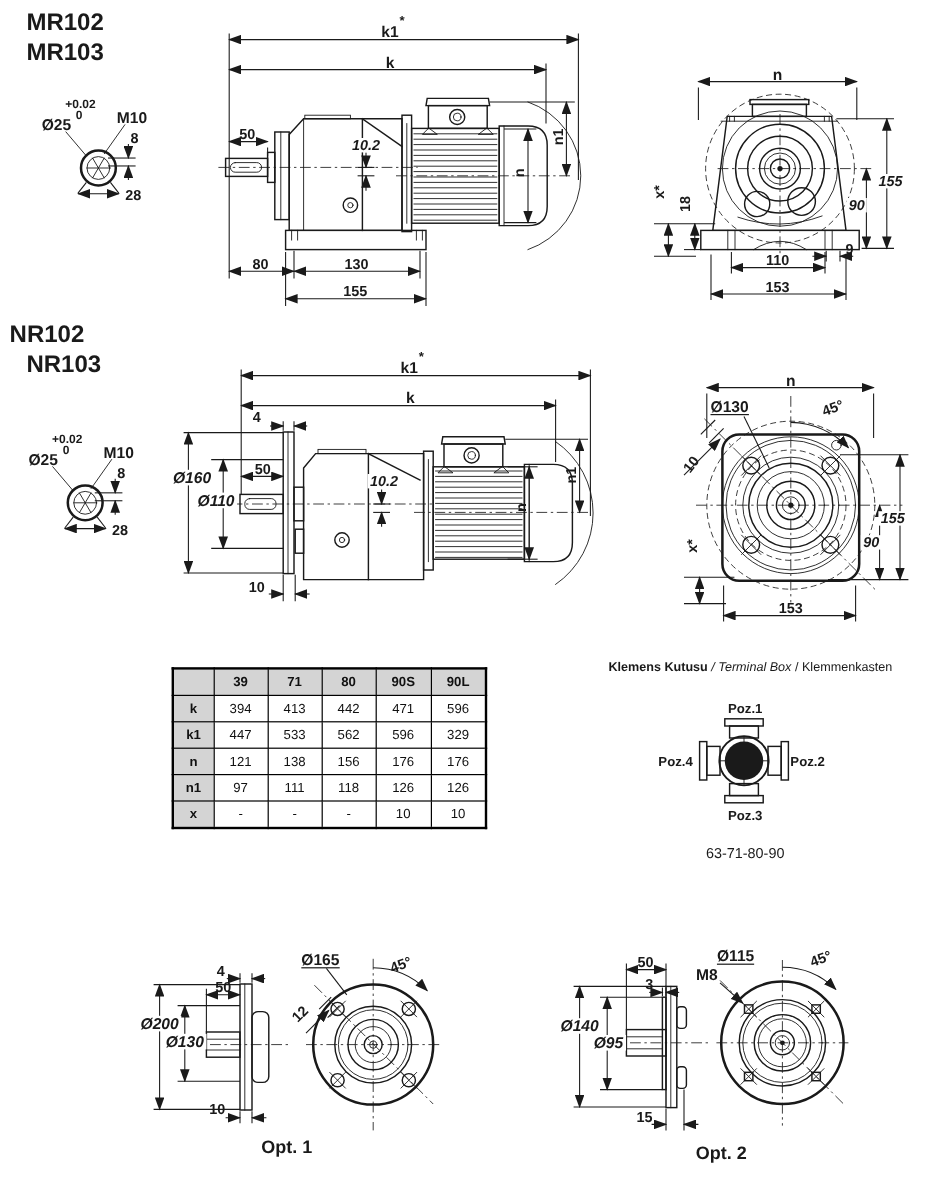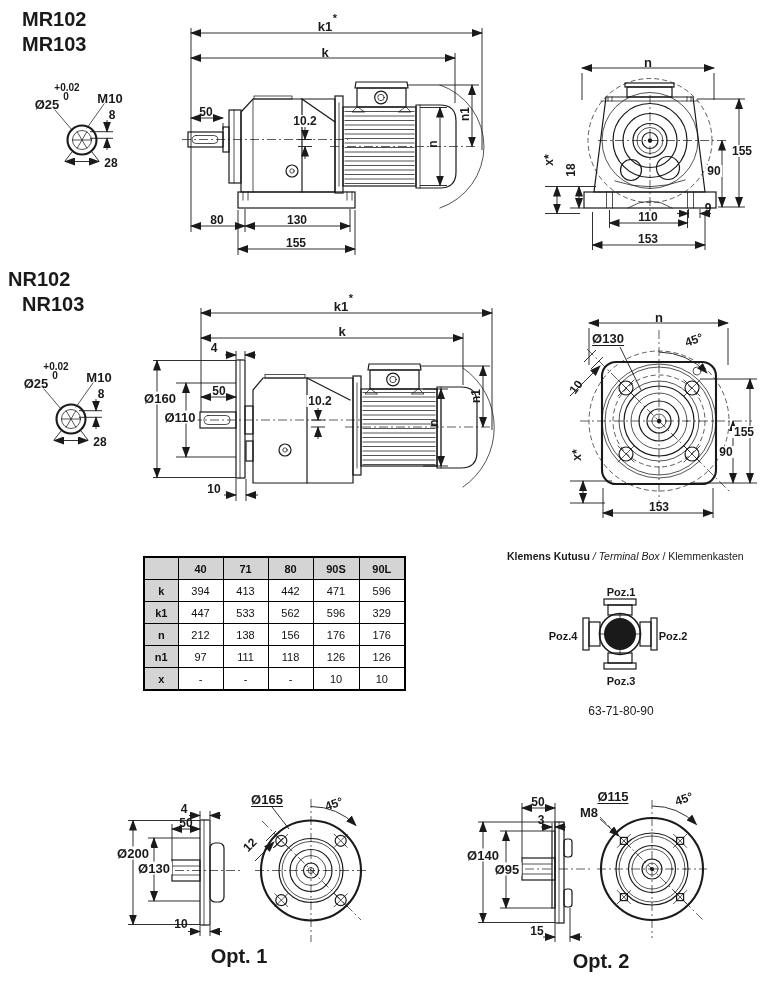--- a/index.html
+++ b/index.html
@@ -11,22 +11,22 @@
   .thin{stroke-width:0.75;}
   .dim{stroke:#1a1a1a;stroke-width:0.9;fill:none;}
   .cl{stroke:#1a1a1a;stroke-width:0.7;fill:none;stroke-dasharray:9 3 2 3;}
   .dash{stroke:#1a1a1a;stroke-width:0.7;fill:none;stroke-dasharray:5 3;}
   .ink{fill:#1a1a1a;}
   .lbl{position:absolute;font:bold 12px "Liberation Sans",sans-serif;color:#1a1a1a;
        white-space:nowrap;line-height:1;transform:translate(-50%,-50%);z-index:5;}
   .f13{font-size:13px;}
   .f10{font-size:10px;}
   .f11{font-size:11px;}
-  .f15{font-size:20px;}
-  .bg{background:#fff;padding:0 2px;}
+  .f15{font-size:15px;}
+  .bg{background:#fff;padding:0 2px;font-style:italic;}
   .r90{transform:translate(-50%,-50%) rotate(-90deg);}
   .r20{transform:translate(-50%,-50%) rotate(-20deg);}
   .r45{transform:translate(-50%,-50%) rotate(-45deg);}
   .r50{transform:translate(-50%,-50%) rotate(-52deg);}
   .model-title{position:absolute;font:bold 20px "Liberation Sans",sans-serif;color:#1a1a1a;transform:none;}
   .heading{position:absolute;font-size:10.5px;color:#1a1a1a;white-space:nowrap;}
   .heading b{font-weight:bold;}
   .heading .it{font-style:italic;}
   .flange-heading{font-size:13px;}
   .size-table{position:absolute;left:143px;top:556px;border-collapse:collapse;border:2px solid #000;
@@ -372,21 +372,21 @@
         <col style="width:34px">
         <col style="width:45px">
         <col style="width:45px">
         <col style="width:45px">
         <col style="width:46px">
         <col style="width:46px">
       </colgroup>
   <tbody>
   <tr>
     <td class="head"></td>
-    <td class="head">40</td>
+    <td class="head">39</td>
     <td class="head">71</td>
     <td class="head">80</td>
     <td class="head">90S</td>
     <td class="head">90L</td>
   </tr>
   <tr>
     <td class="head">k</td>
     <td>394</td>
     <td>413</td>
     <td>442</td>
@@ -396,21 +396,21 @@
   <tr>
     <td class="head">k1</td>
     <td>447</td>
     <td>533</td>
     <td>562</td>
     <td>596</td>
     <td>329</td>
   </tr>
   <tr>
     <td class="head">n</td>
-    <td>212</td>
+    <td>121</td>
     <td>138</td>
     <td>156</td>
     <td>176</td>
     <td>176</td>
   </tr>
   <tr>
     <td class="head">n1</td>
     <td>97</td>
     <td>111</td>
     <td>118</td>

